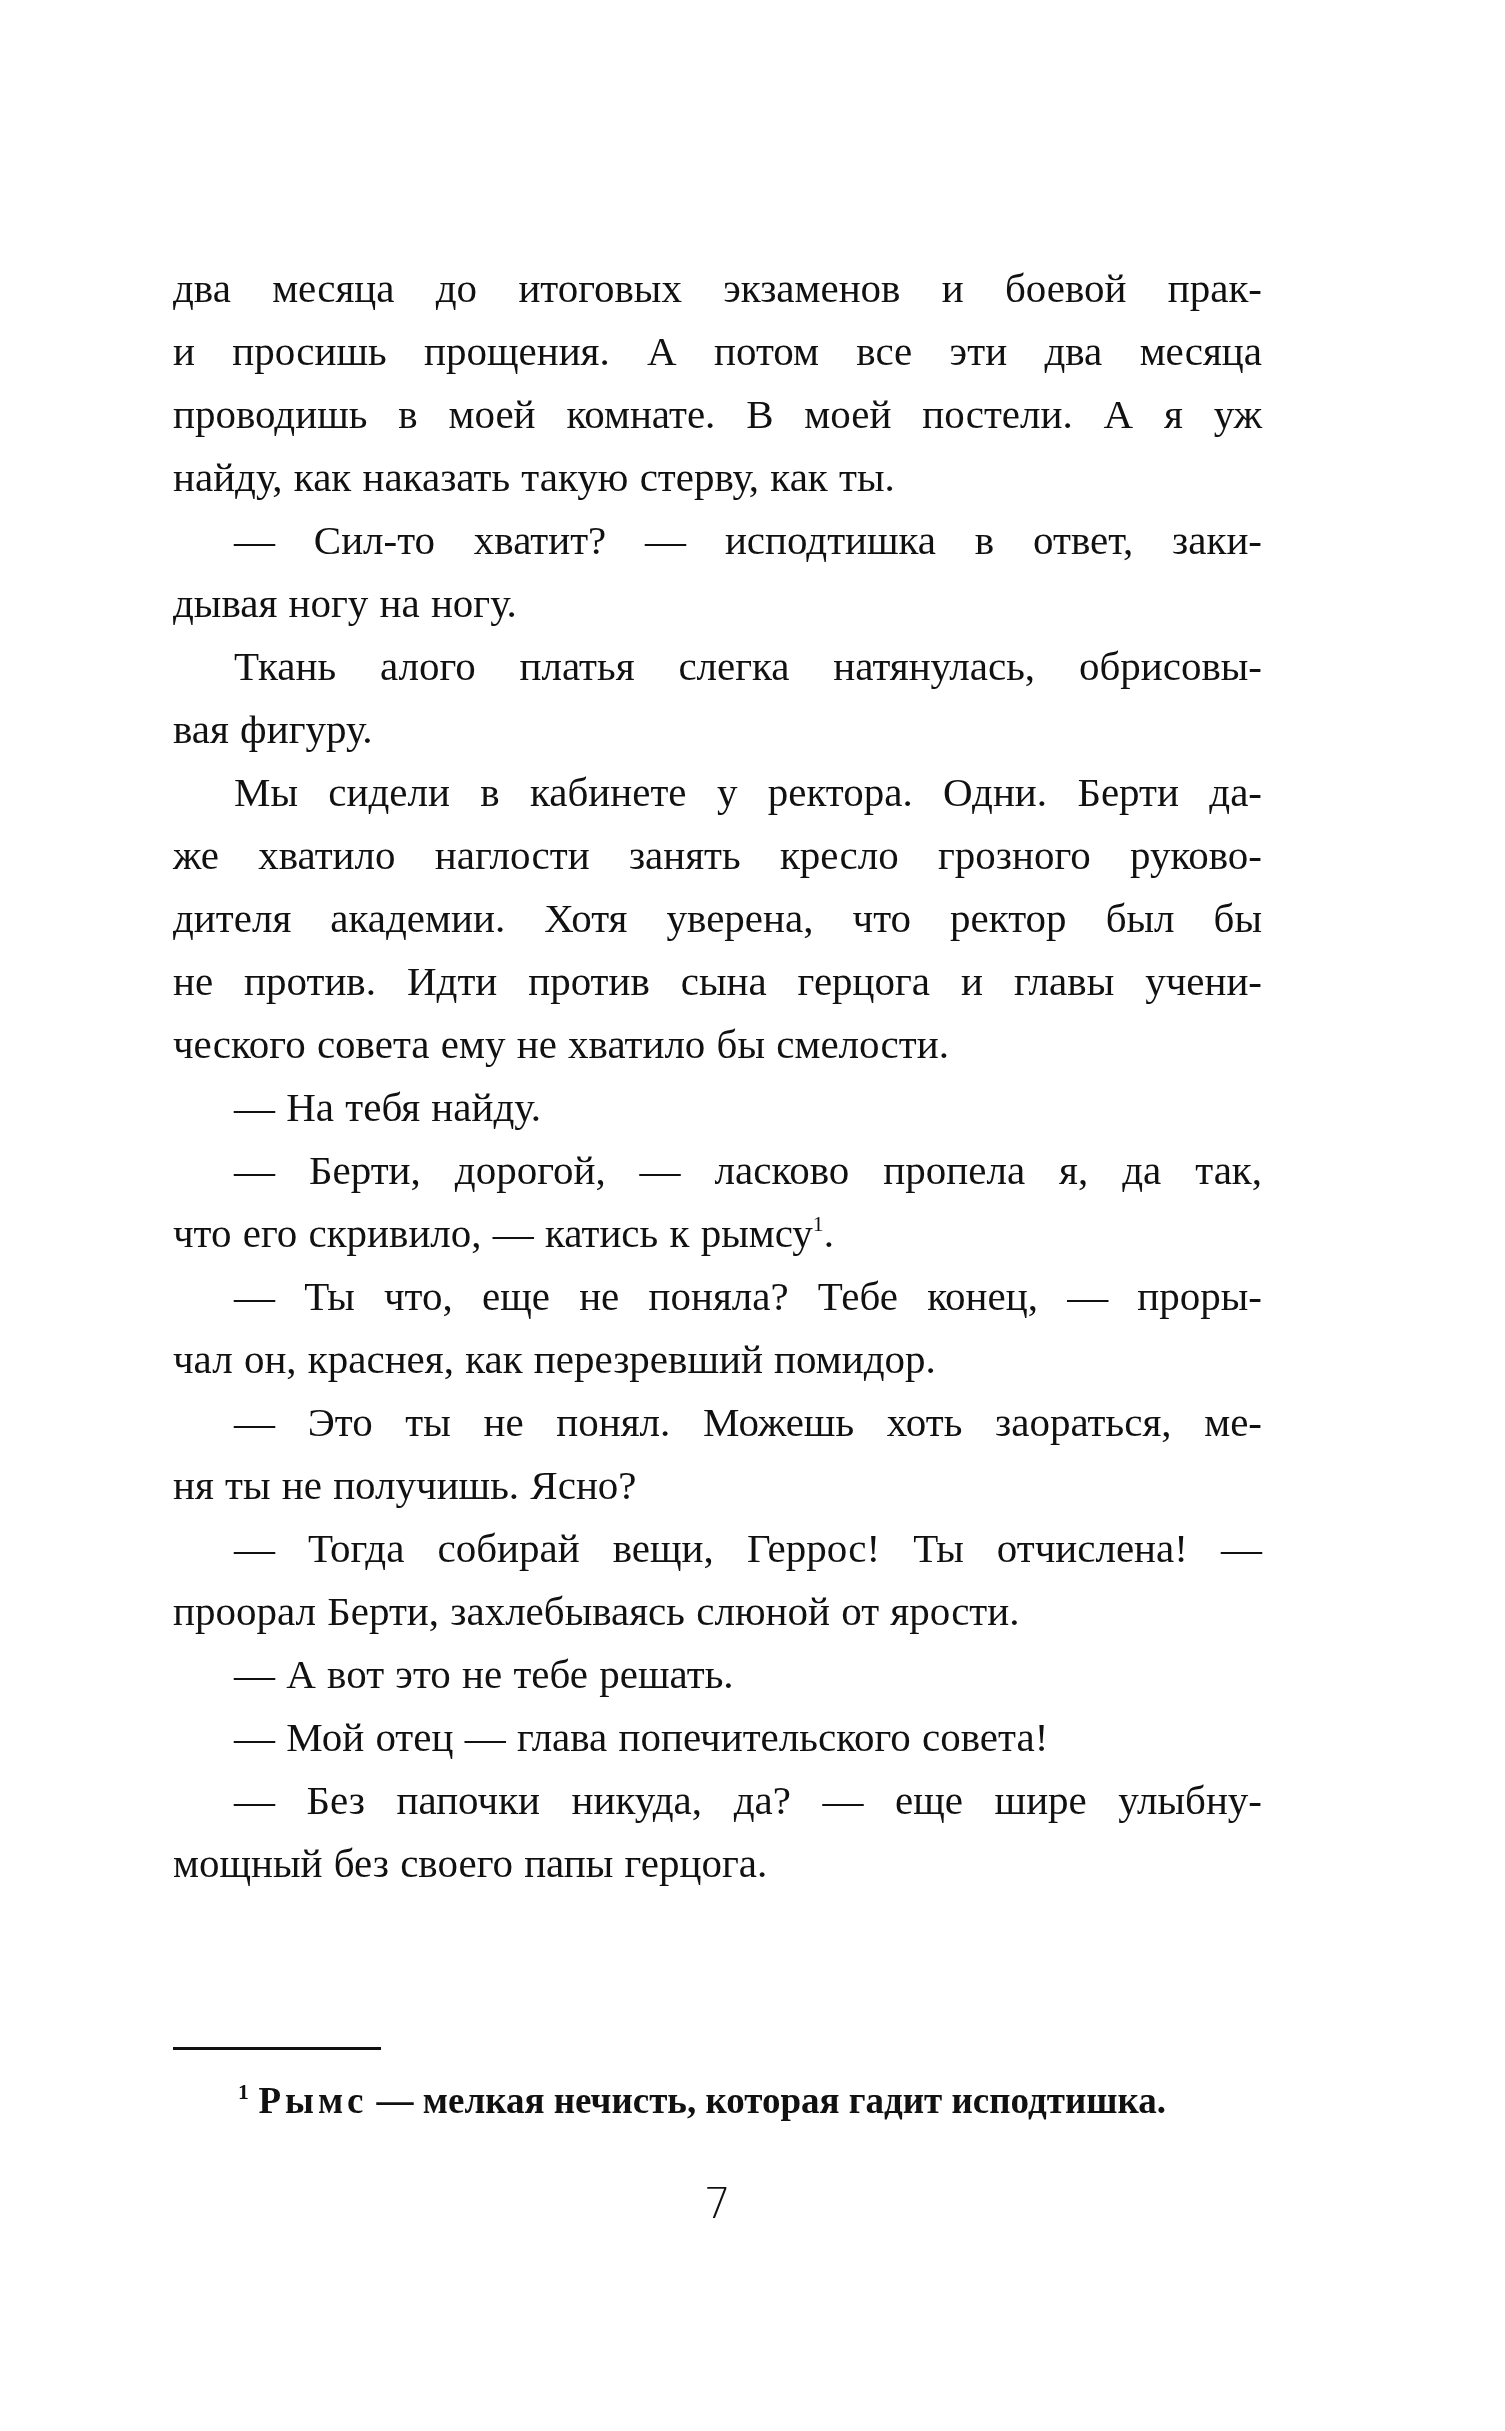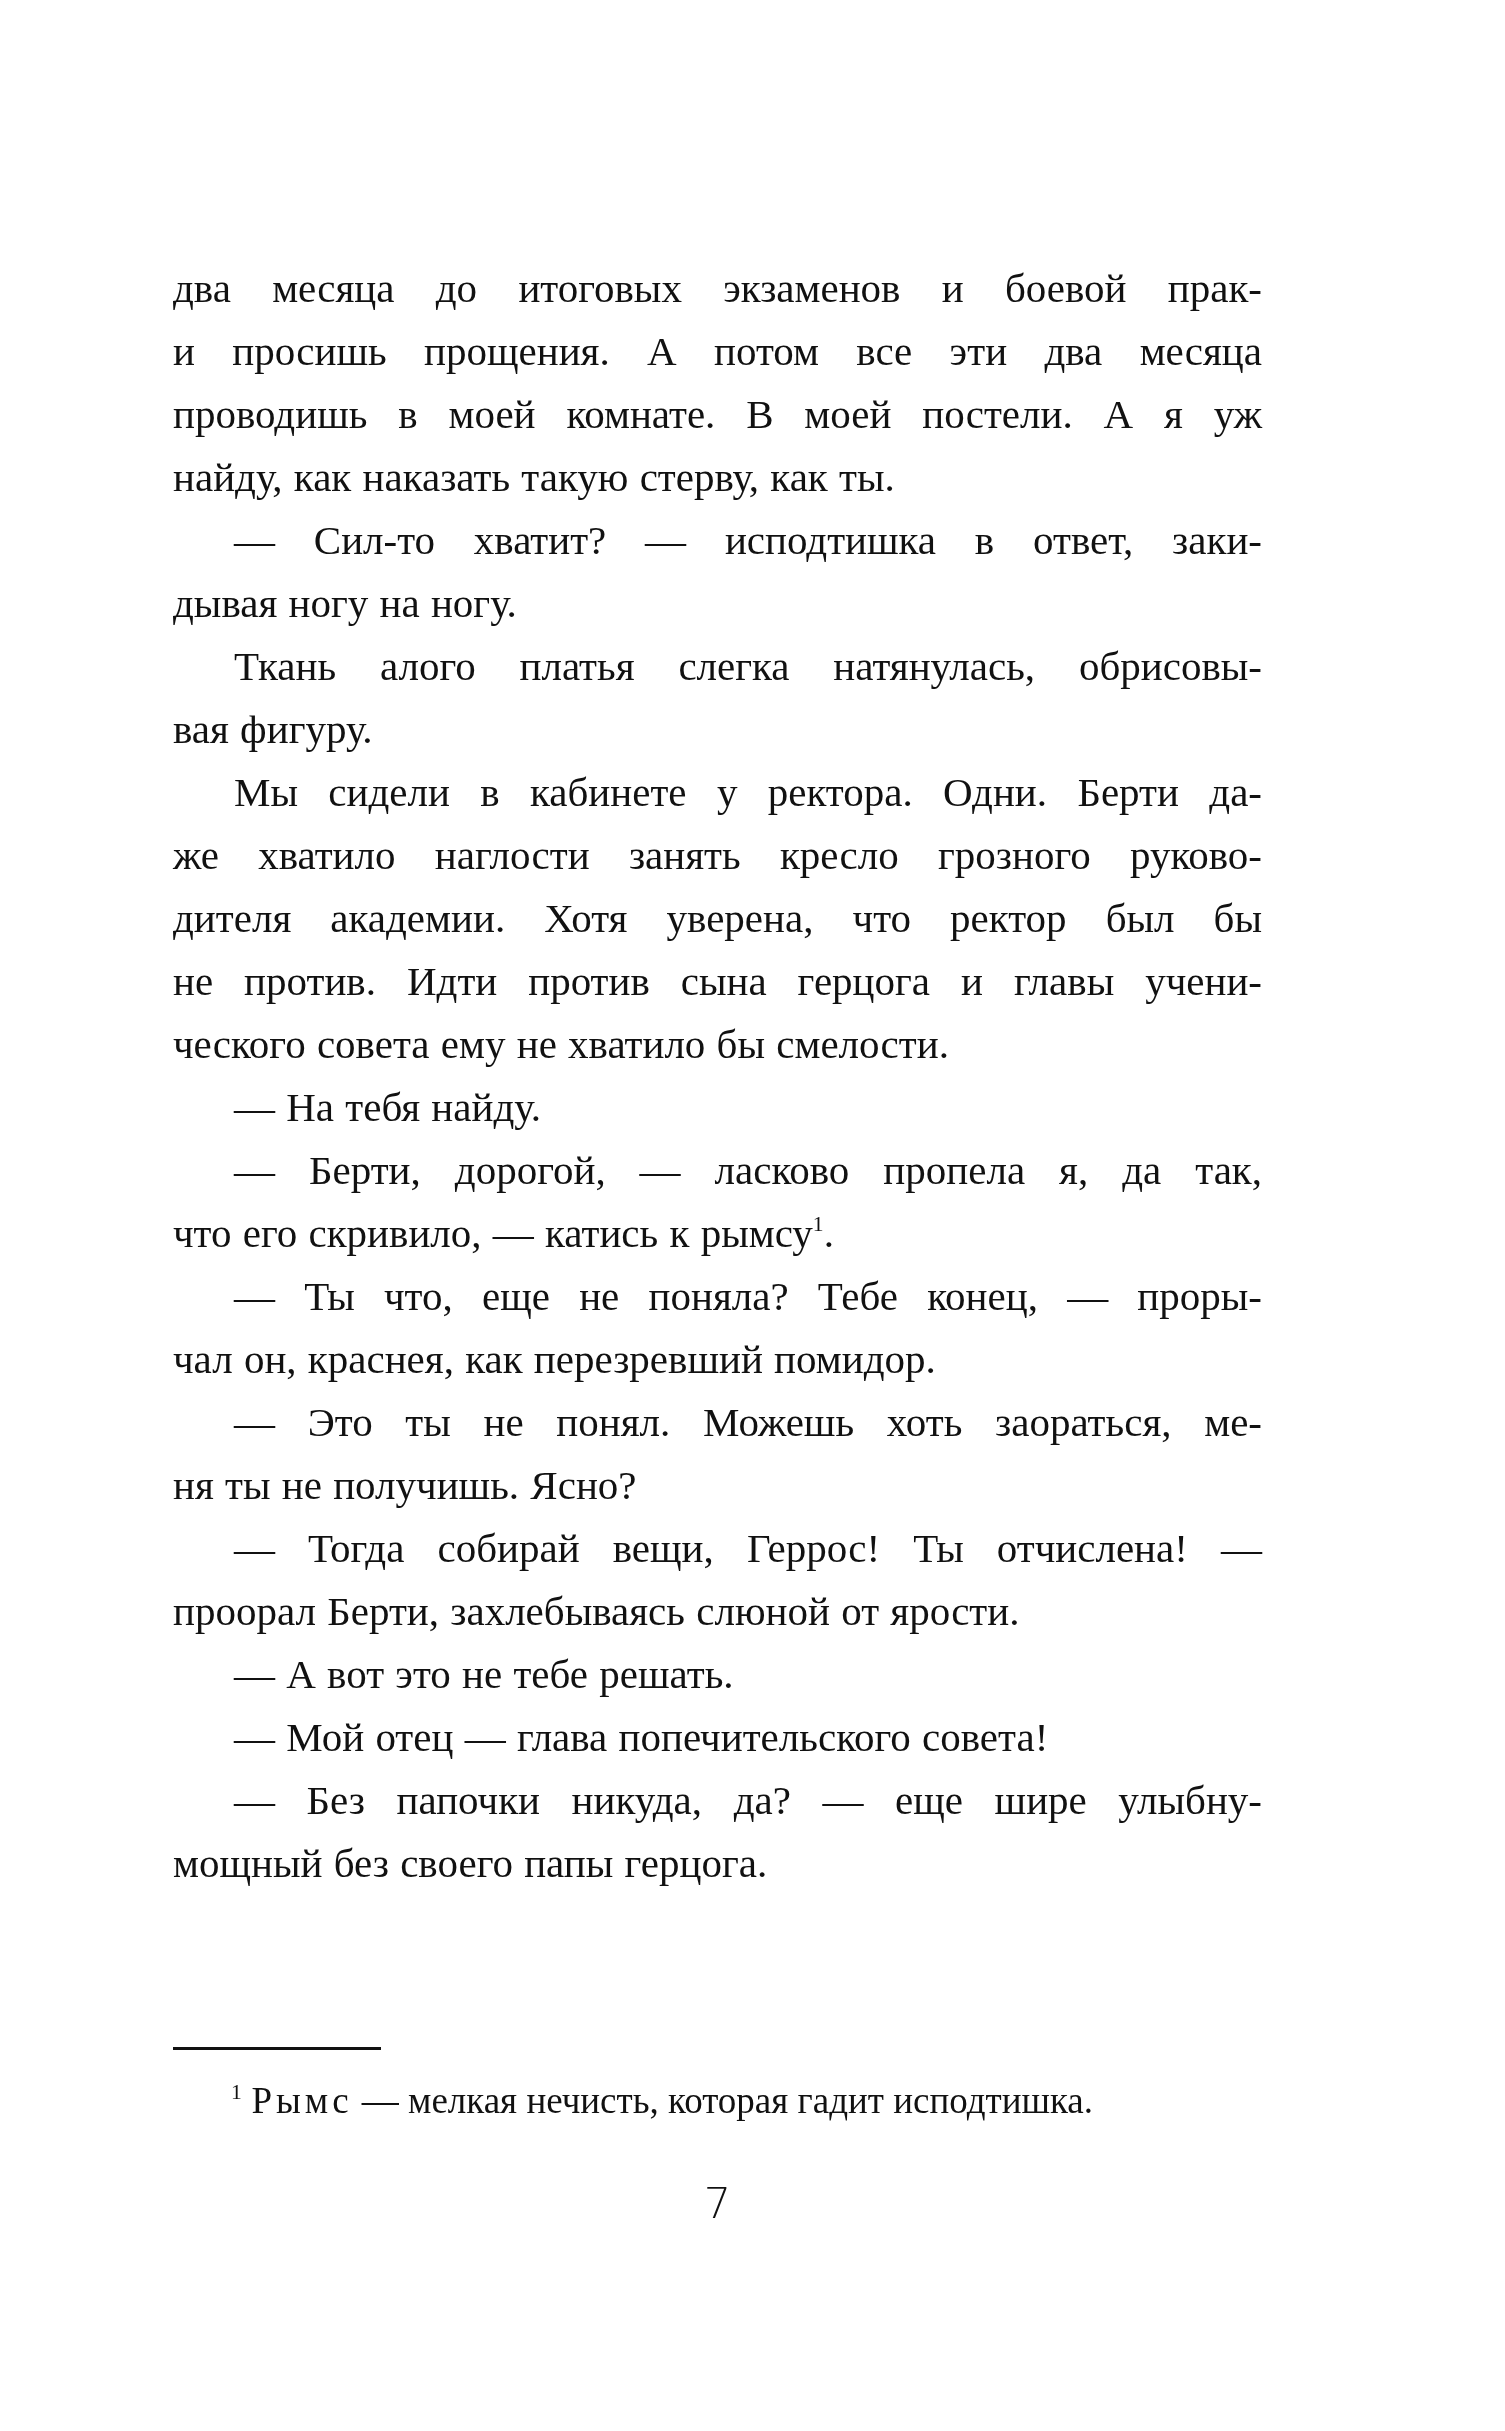--- a/index.html
+++ b/index.html
@@ -57,25 +57,26 @@
     .footnote-rule {
       position: absolute;
       left: 173px;
       top: 2047px;
       width: 208px;
       height: 2.9px;
       background: #111111;
     }
     .footnote {
       position: absolute;
-      left: 231px;
+      left: 238px;
       top: 2070px;
       font-size: 37px;
       line-height: 45px;
       white-space: nowrap;
+      font-weight: bold;
     }
     .footnote .fn-num {
       font-size: 21.6px;
       vertical-align: 13.7px;
       margin-right: 9.8px;
     }
     .footnote .fn-term {
       letter-spacing: 3.9px;
     }
     .page-number {

